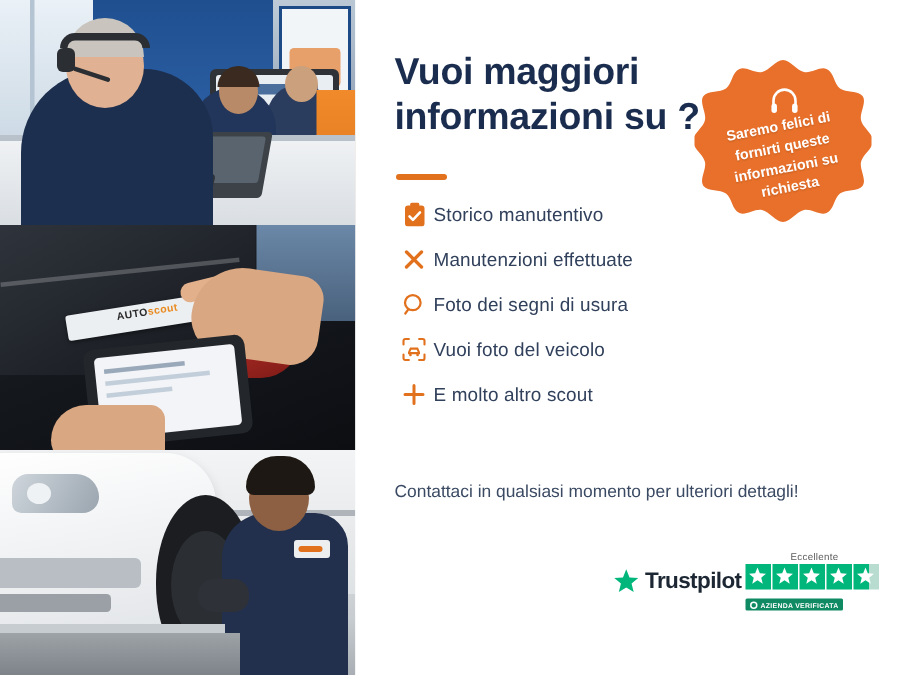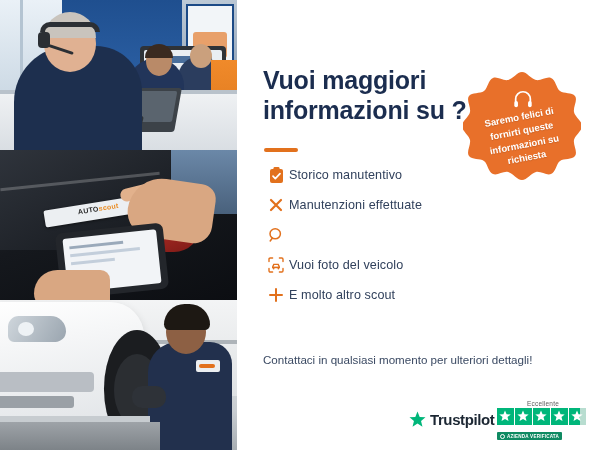--- a/index.html
+++ b/index.html
@@ -81,21 +81,21 @@
   .p3 .lift2{position:absolute;left:0;bottom:26px;width:150px;height:8px;background:#c7ccd0;}
   .p3 .mech{position:absolute;left:148px;top:42px;width:84px;height:108px;background:#22304d;border-radius:30px 22px 0 0;}
   .p3 .mhead{position:absolute;left:166px;top:10px;width:40px;height:44px;border-radius:50%;background:#8d6044;}
   .p3 .mhair{position:absolute;left:164px;top:4px;width:46px;height:26px;border-radius:23px 23px 6px 6px;background:#1d1813;}
   .p3 .glove{position:absolute;left:132px;top:86px;width:34px;height:22px;background:#2e3238;border-radius:10px;}
   .p3 .patch{position:absolute;left:196px;top:60px;width:24px;height:12px;background:#eceef0;border-radius:2px;}
   .p3 .patch:after{content:"";position:absolute;left:3px;top:4px;width:16px;height:4px;background:#e2711d;border-radius:2px;}
   .p3 .bench{position:absolute;left:160px;bottom:0;width:77px;height:40px;background:linear-gradient(180deg,#c9ced3,#a8aeb3);}
 
   
-  .panel{flex:1;position:relative;background:#ffffff;padding:16px;margin-top:32px;}
+  .panel{flex:1;position:relative;background:#ffffff;padding:16px;}
 
   .headline{
     position:absolute;left:26px;top:34px;width:220px;
     font-size:25px;line-height:1.18;font-weight:700;color:#1b2d4f;
     letter-spacing:-.2px;
   }
   .rule{position:absolute;left:27px;top:116px;width:34px;height:4px;background:#e2711d;border-radius:2px;}
 
   
   .badge{
@@ -255,20 +255,21 @@
         <span class="tx">Manutenzioni effettuate</span>
       </div>
 
       <div class="li">
         <span class="ic">
           <svg width="16" height="16" viewBox="0 0 16 16" stroke="#e2711d" stroke-width="1.5" fill="none" stroke-linecap="round">
             <ellipse cx="7.2" cy="6.8" rx="5.2" ry="5"></ellipse>
             <path d="M4.2 11.2L2.2 14"></path>
           </svg>
         </span>
+        <span class="tx">Foto dei segni di usura</span>
       </div>
 
       <div class="li">
         <span class="ic">
           <svg width="16" height="16" viewBox="0 0 16 16" stroke="#e2711d" stroke-width="1.4" fill="none" stroke-linecap="round">
             <path d="M1 4.6V2.2c0-.7.5-1.2 1.2-1.2H4.6M11.4 1h2.4c.7 0 1.2.5 1.2 1.2v2.4M15 11.4v2.4c0 .7-.5 1.2-1.2 1.2h-2.4M4.6 15H2.2c-.7 0-1.2-.5-1.2-1.2v-2.4"></path>
             <path d="M4 9.6h8v1.6H4z" fill="#e2711d" stroke="none"></path>
             <path d="M4.8 9.6l1-2.2h4.4l1 2.2" stroke="#e2711d"></path>
             <circle cx="5.6" cy="11.6" r=".9" fill="#e2711d" stroke="none"></circle>
             <circle cx="10.4" cy="11.6" r=".9" fill="#e2711d" stroke="none"></circle>

